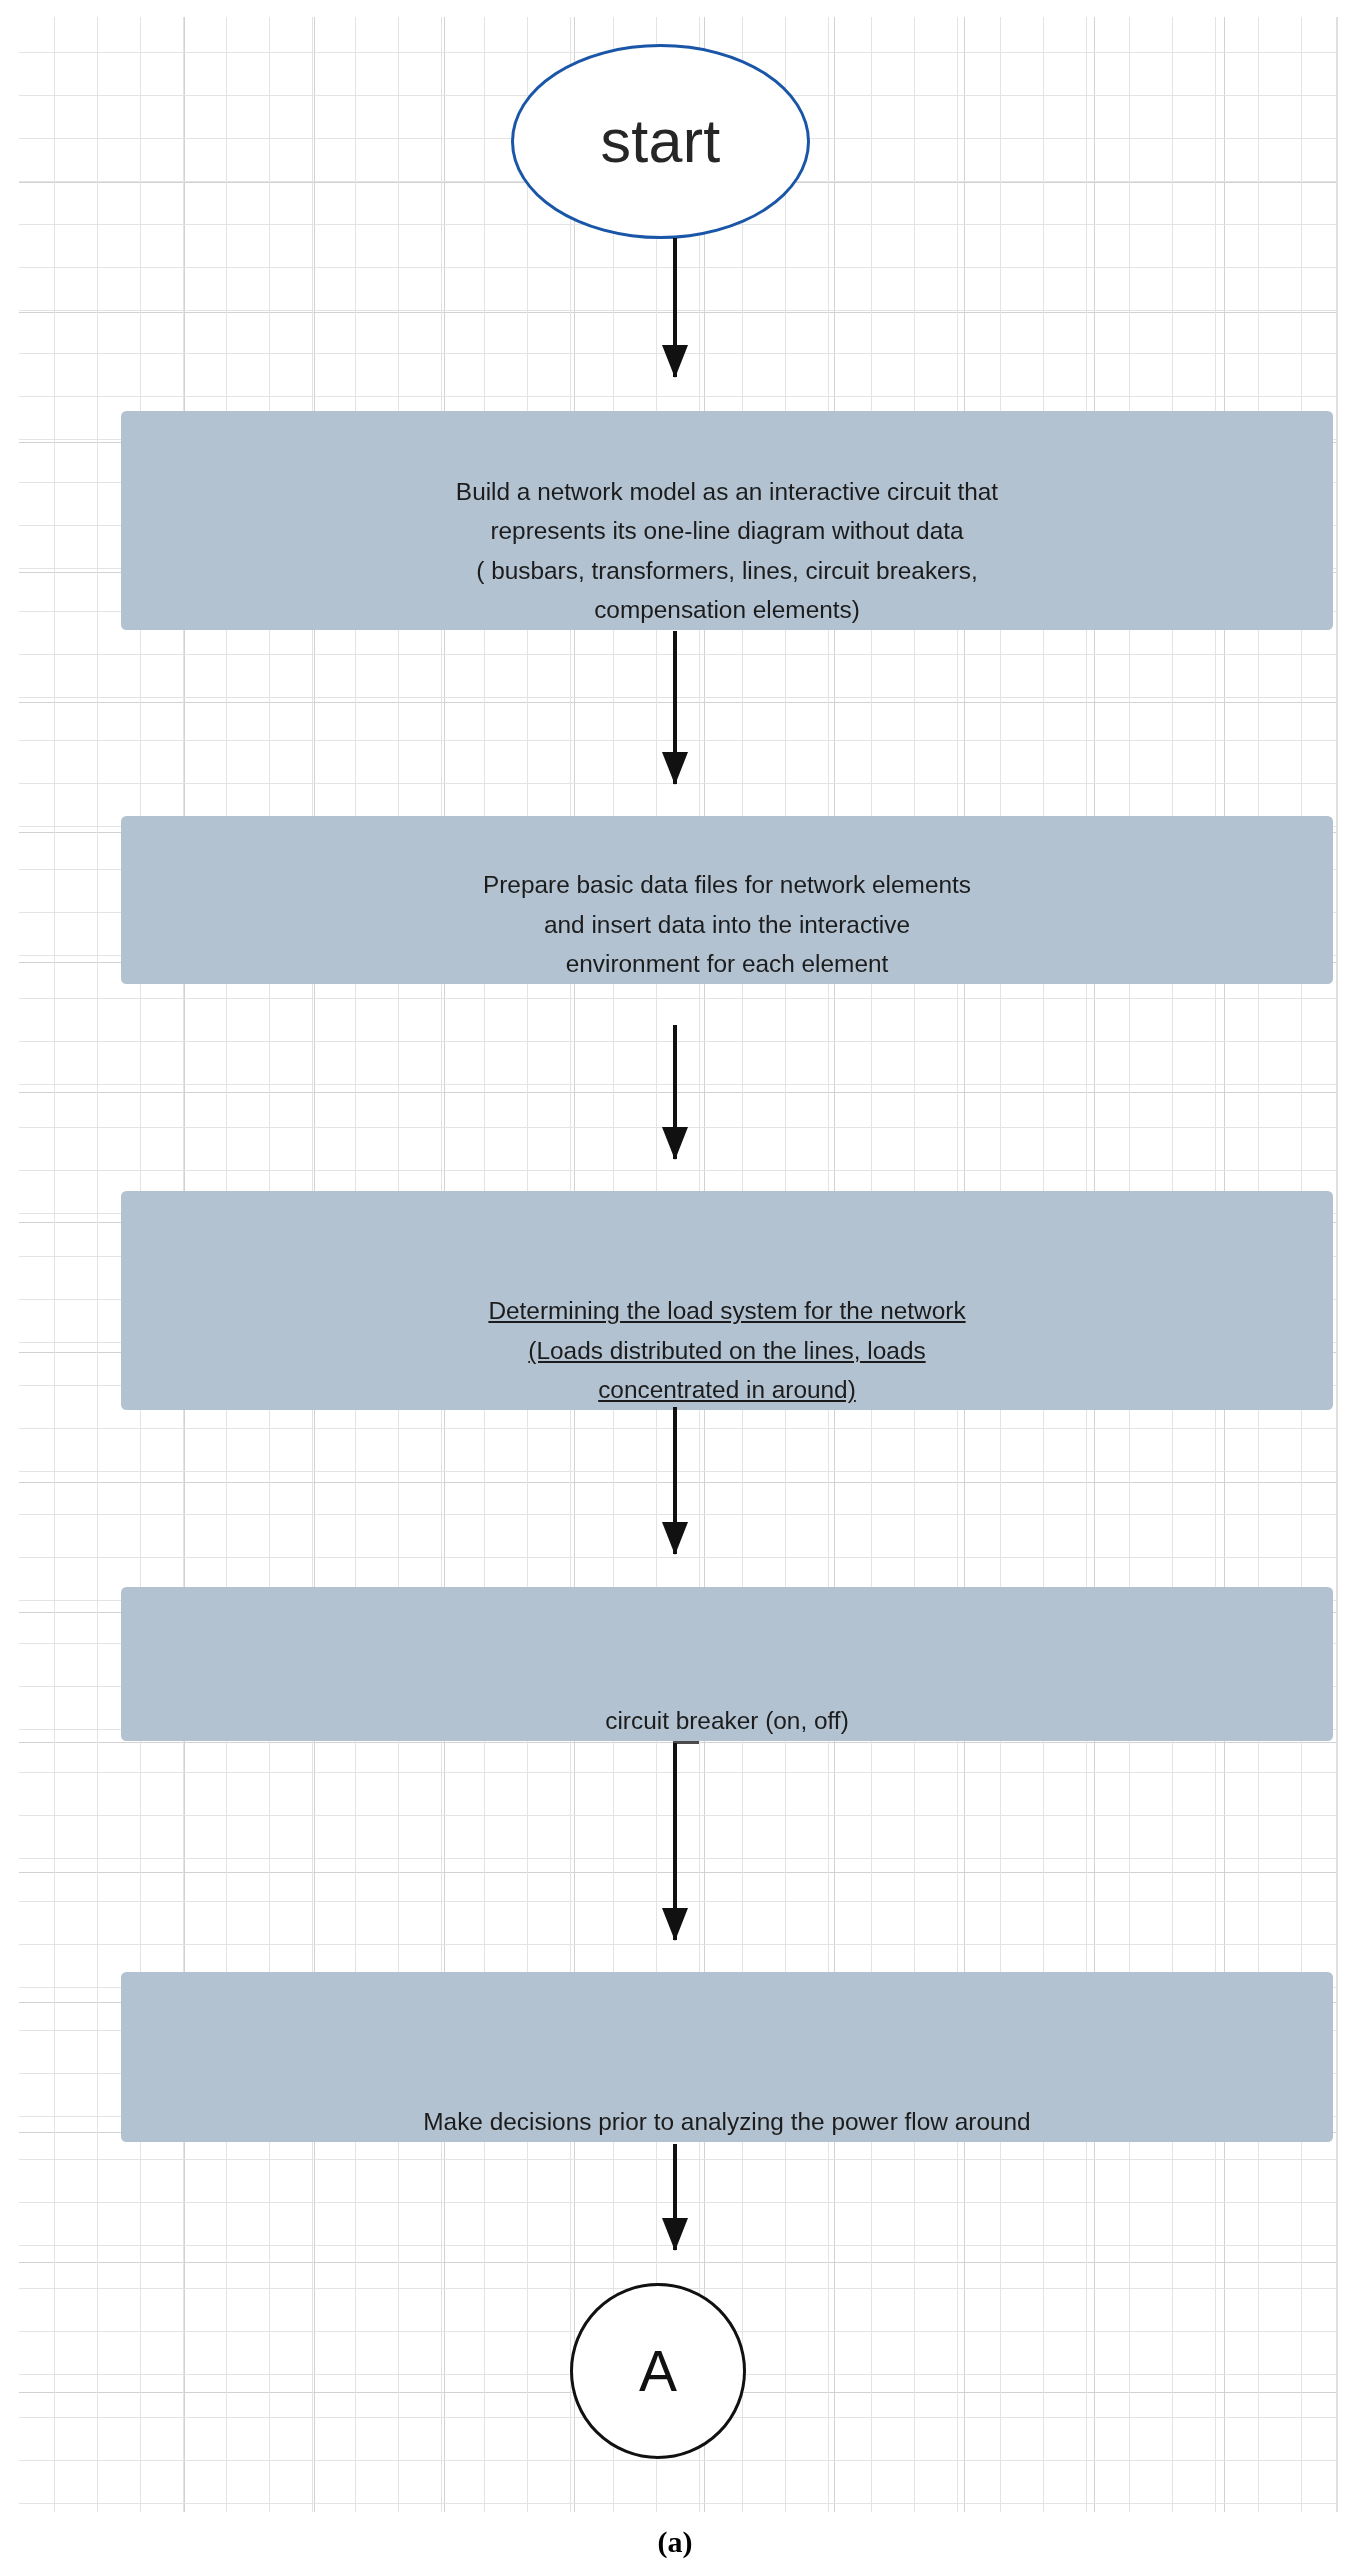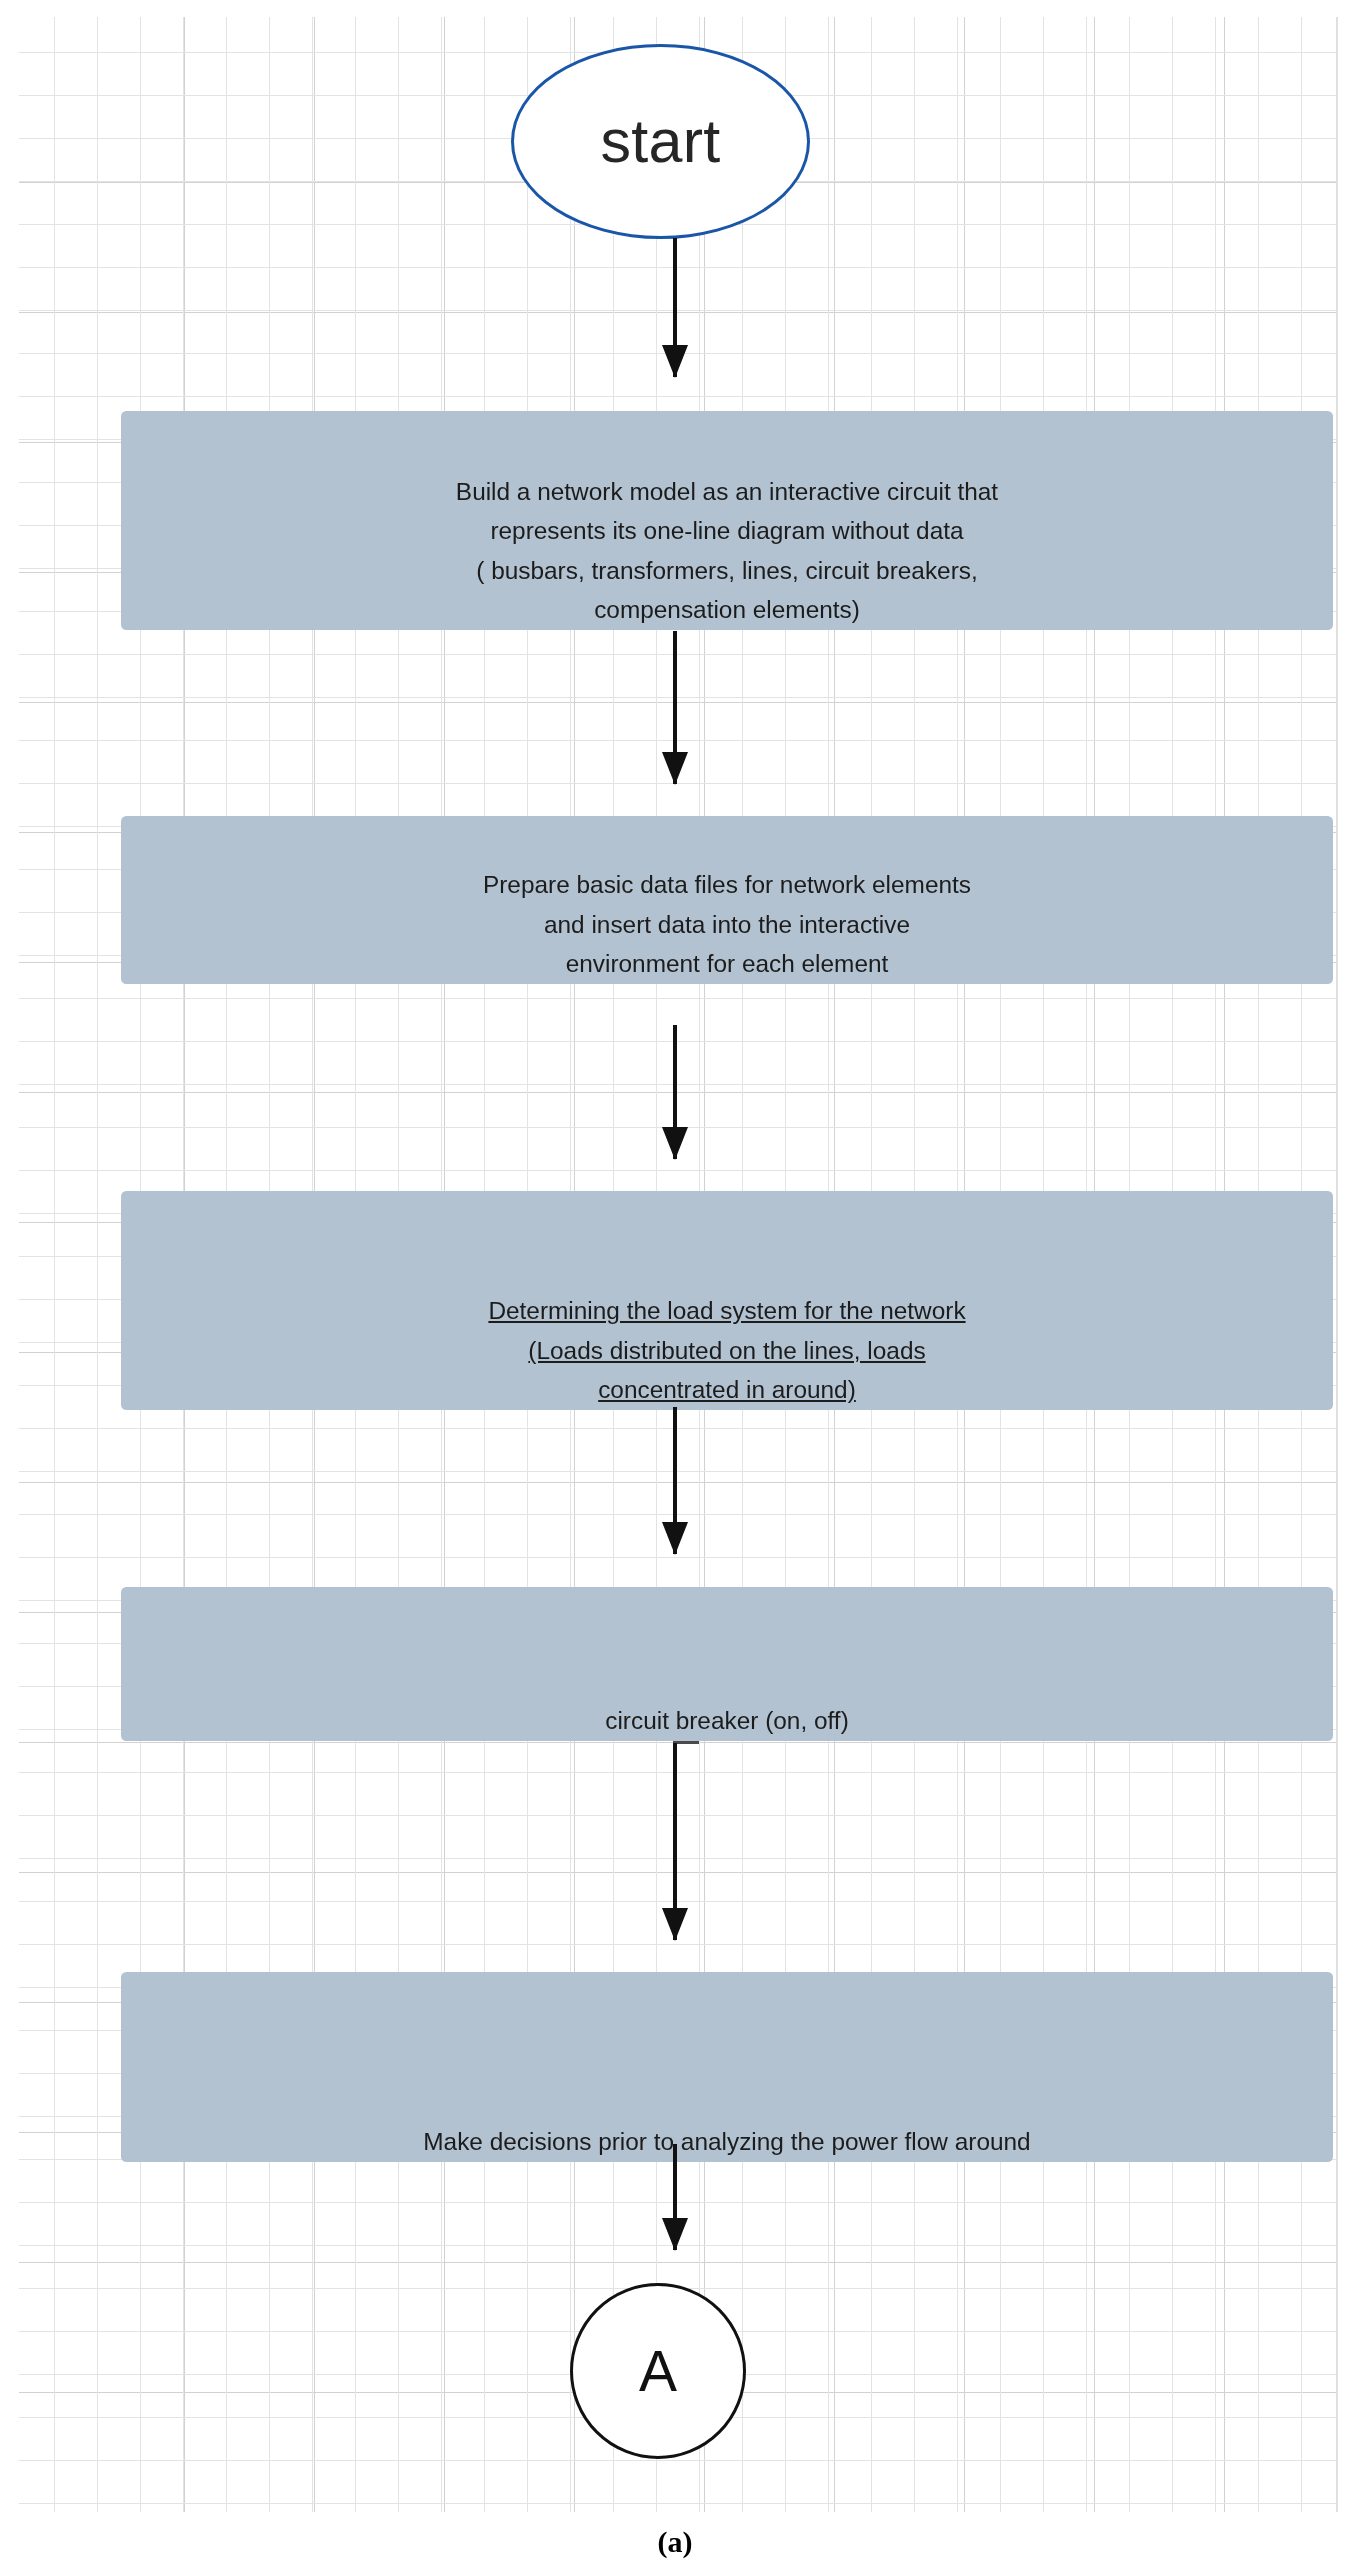--- a/index.html
+++ b/index.html
@@ -111,21 +111,21 @@
     color: #1c1c1c;
     font-size: 24.4px;
     line-height: 1.62;
     padding: 0 48px;
     margin-left: 48px;
   }
   #box-1 { top: 411px;  height: 219px; }
   #box-2 { top: 816px; height: 168px; }
   #box-3 { top: 1191px; height: 219px; text-decoration: underline; }
   #box-4 { top: 1587px; height: 154px; }
-  #box-5 { top: 1972px; height: 190px; }
+  #box-5 { top: 1972px; height: 170px; }
 
   .process-box .box-text { display: block; width: 100%; }
   .process-box .line { display: block; }
 
   
   .arrow {
     position: absolute;
     left: 673px;
     width: 3.7px;
     background: #111111;

